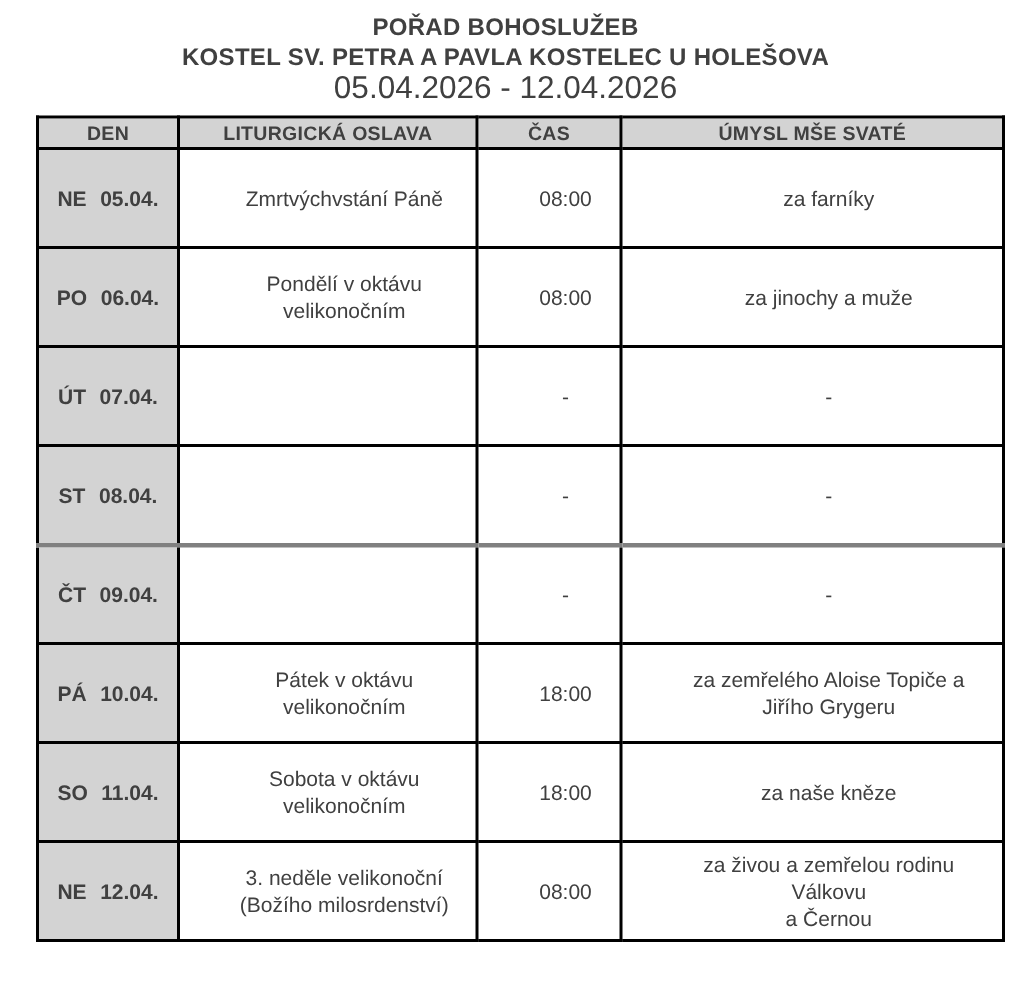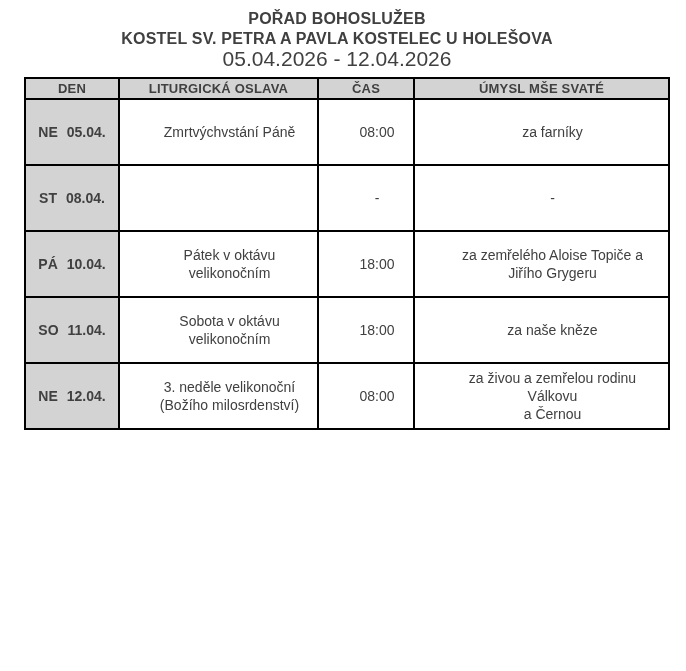--- a/index.html
+++ b/index.html
@@ -113,22 +113,56 @@
             <span>05.04.</span>
           </div>
         </td>
         <td>Zmrtvýchvstání Páně</td>
         <td>08:00</td>
         <td>za farníky</td>
       </tr>
       <tr>
         <td class="day-cell">
           <div class="day-wrap">
+            <span>PO</span>
+            <span>06.04.</span>
+          </div>
+        </td>
+        <td>Pondělí v oktávu
+velikonočním</td>
+        <td>08:00</td>
+        <td>za jinochy a muže</td>
+      </tr>
+      <tr>
+        <td class="day-cell">
+          <div class="day-wrap">
+            <span>ÚT</span>
+            <span>07.04.</span>
+          </div>
+        </td>
+        <td></td>
+        <td>-</td>
+        <td>-</td>
+      </tr>
+      <tr>
+        <td class="day-cell">
+          <div class="day-wrap">
             <span>ST</span>
             <span>08.04.</span>
+          </div>
+        </td>
+        <td></td>
+        <td>-</td>
+        <td>-</td>
+      </tr>
+      <tr class="page-break-row">
+        <td class="day-cell">
+          <div class="day-wrap">
+            <span>ČT</span>
+            <span>09.04.</span>
           </div>
         </td>
         <td></td>
         <td>-</td>
         <td>-</td>
       </tr>
       <tr>
         <td class="day-cell">
           <div class="day-wrap">
             <span>PÁ</span>

